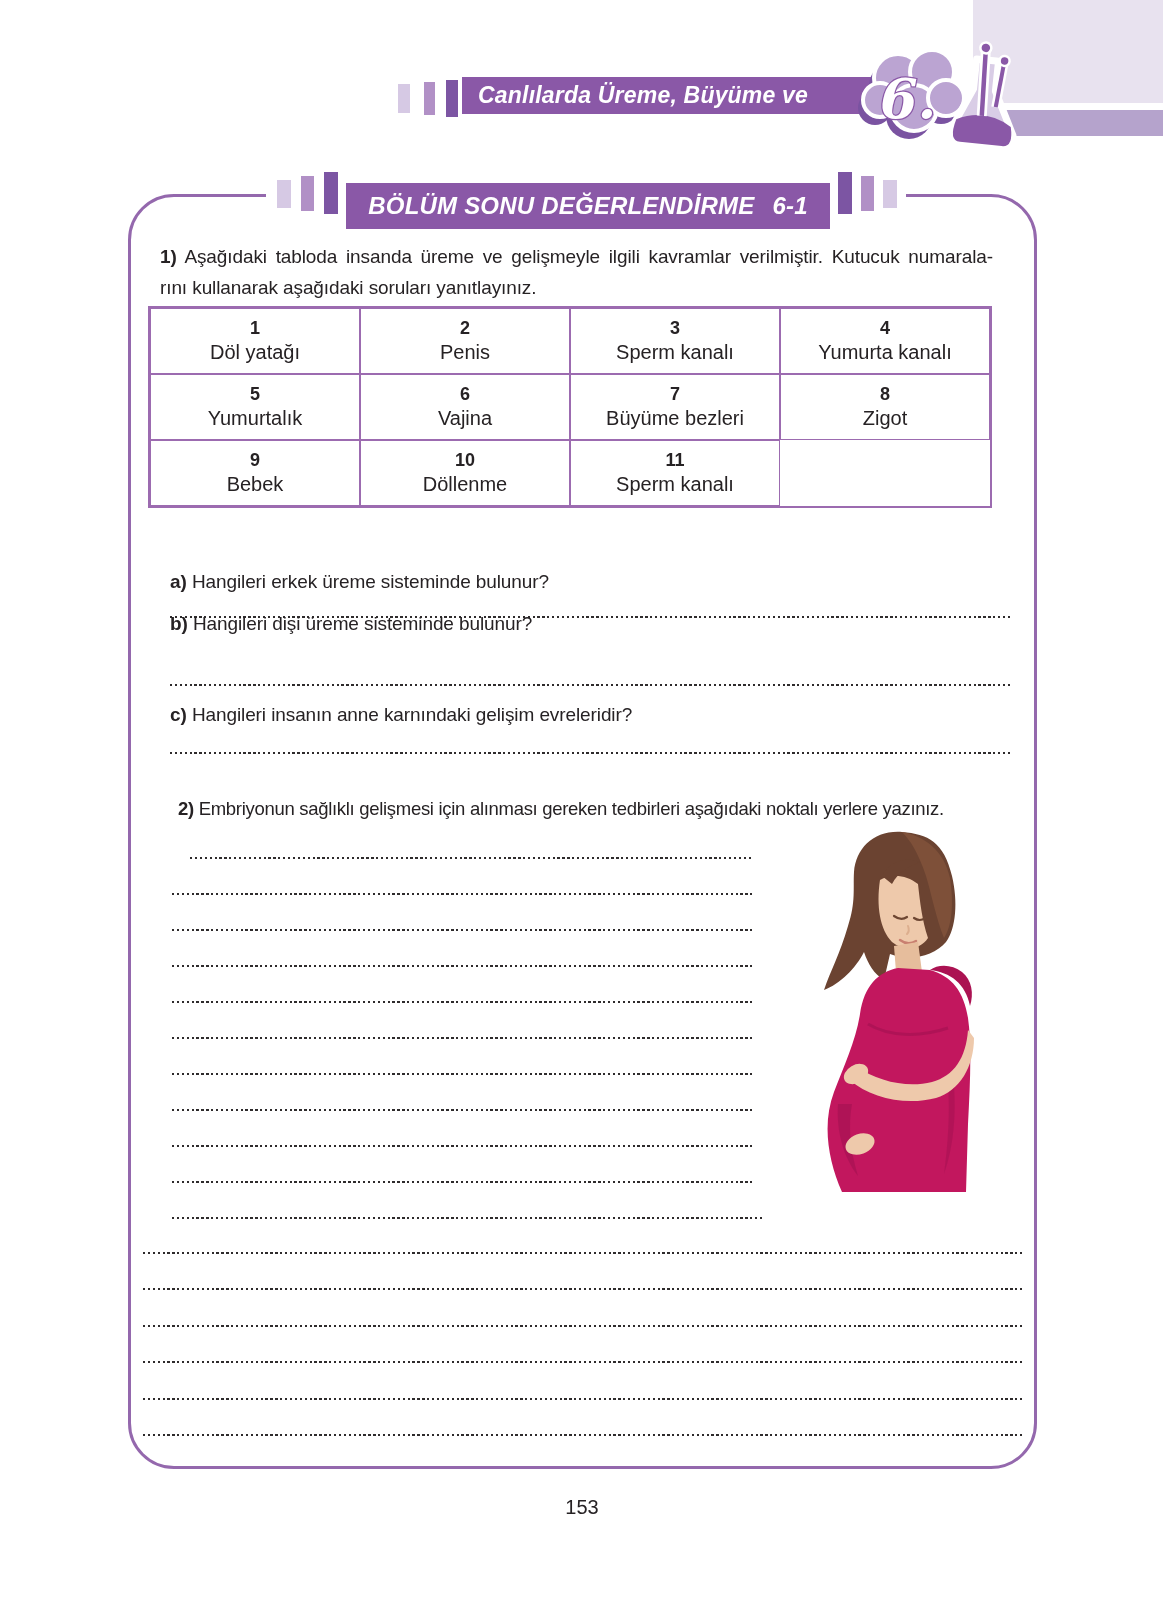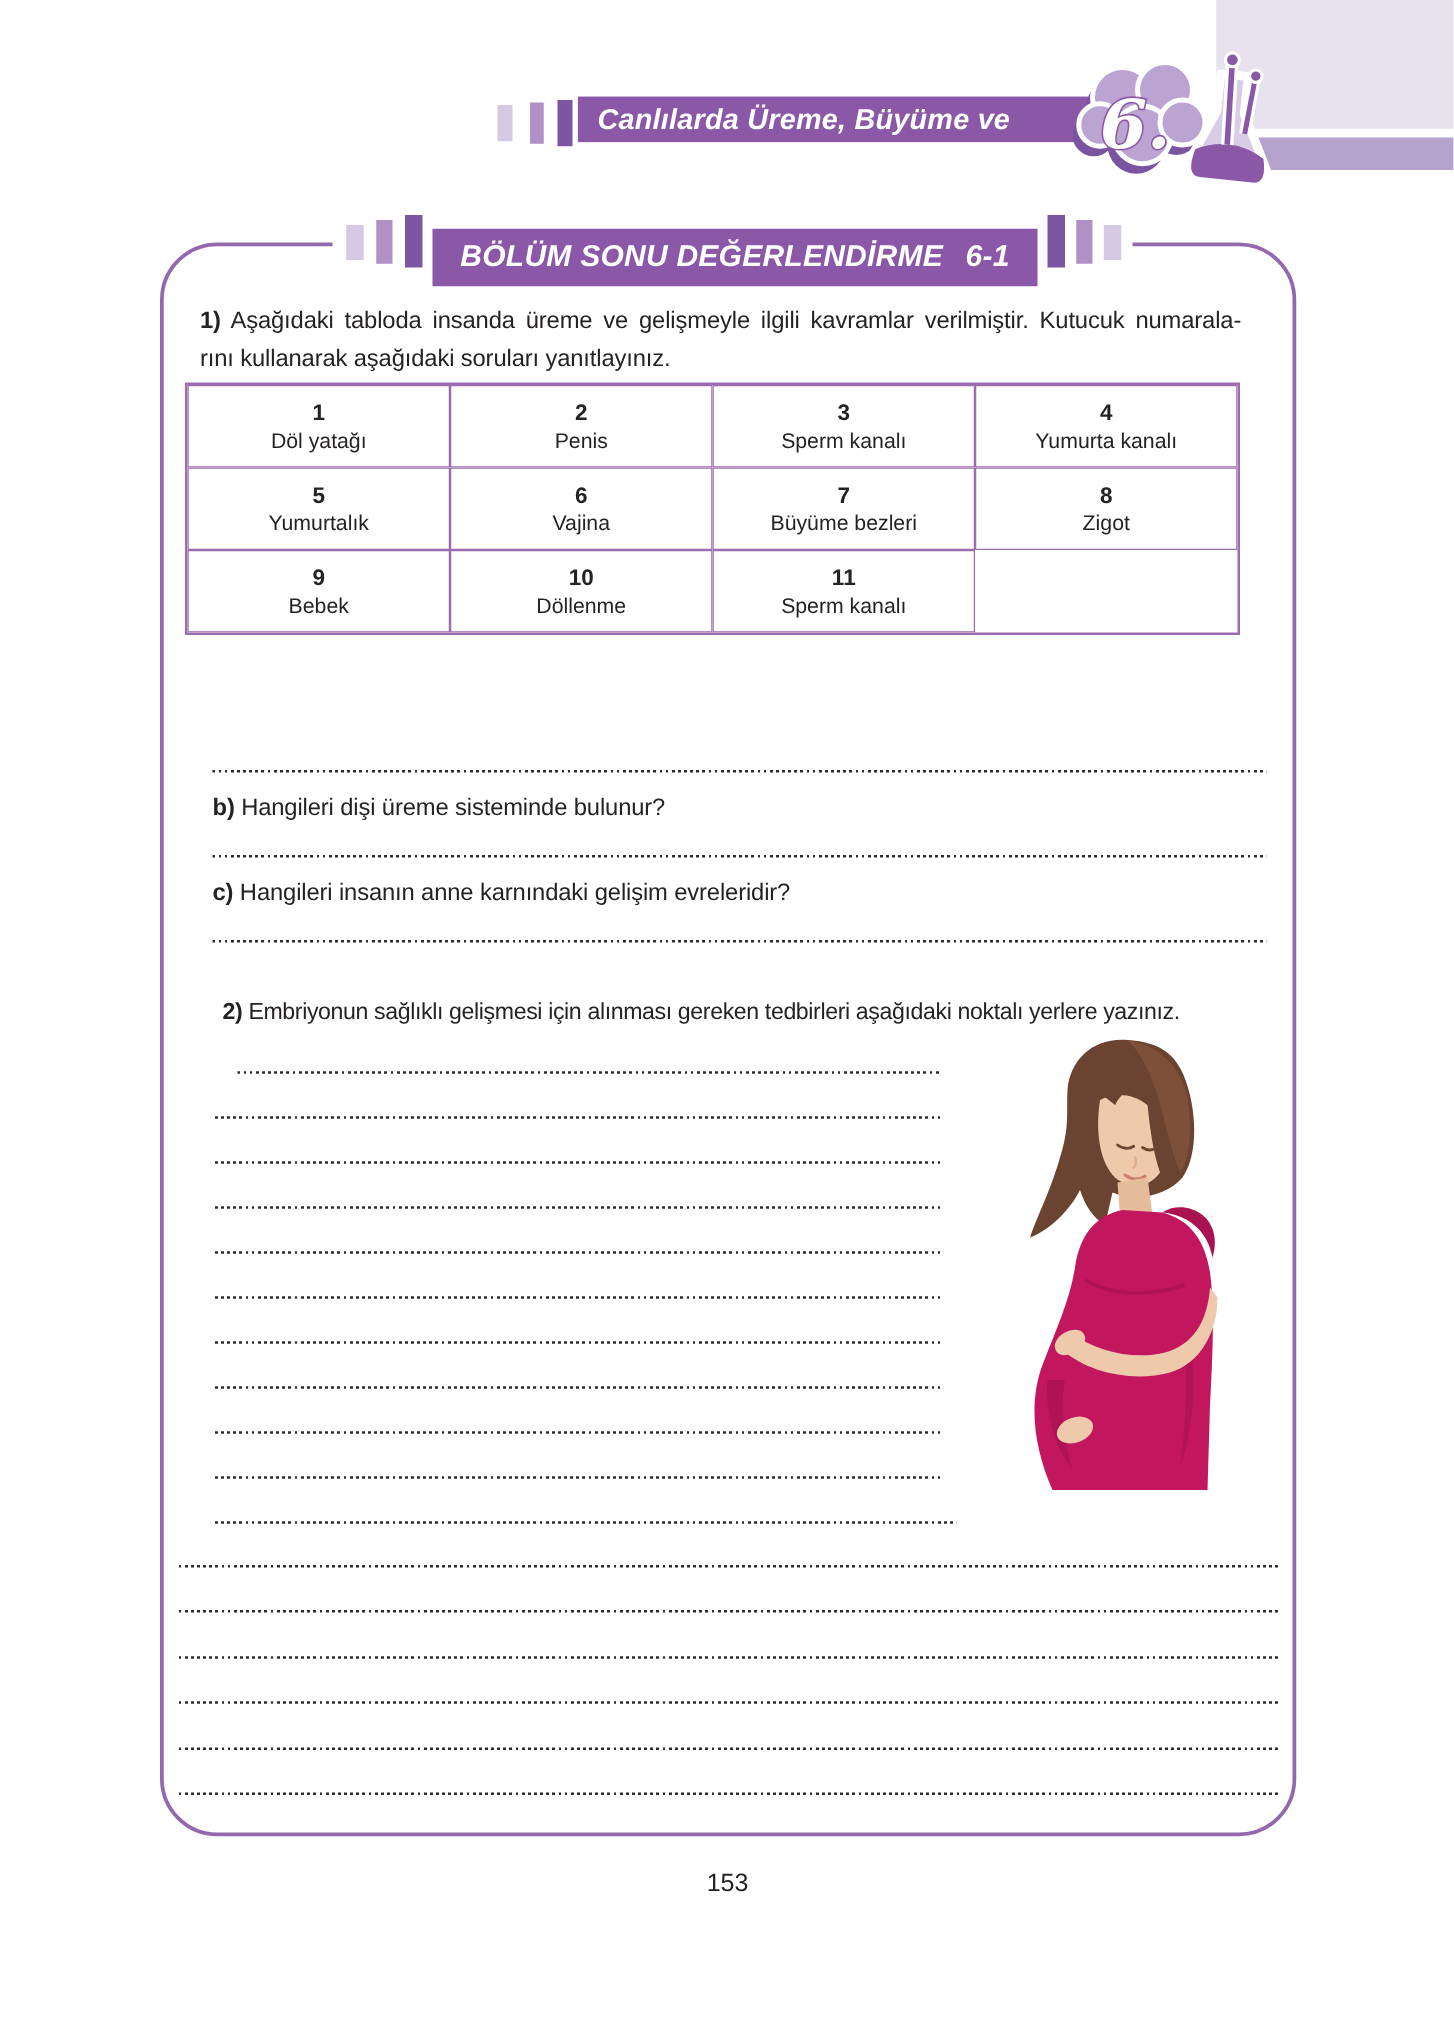--- a/index.html
+++ b/index.html
@@ -38,21 +38,21 @@
   
   .concept-table {
     position:absolute; left:148px; top:306px; width:844px; box-sizing:border-box;
     border:2.5px solid #9c6bb0; display:grid; grid-template-columns:repeat(4,1fr); z-index:4;
   }
   .cell {
     border:1.5px solid #9c6bb0; height:64px; display:flex; flex-direction:column;
     align-items:center; justify-content:center; gap:2px; background:#fff;
   }
   .cell .num { font-weight:bold; font-size:18px; }
-  .cell .lbl { font-size:17px; }
+  .cell .lbl { font-size:20px; }
   
   .subq { position:absolute; left:170px; font-size:19px; letter-spacing:-.1px; }
   .q2line { position:absolute; left:160px; top:798px; font-size:18.5px; letter-spacing:-.3px; white-space:nowrap;margin-left:18px; }
   .dots {
     position:absolute; height:2.4px;
     background-image:repeating-linear-gradient(90deg,#2e2b2c 0 2.2px,transparent 2.2px 4.9px);
   }
   
   .photo { position:absolute; left:798px; top:814px; width:194px; height:378px; z-index:4; }
   
@@ -171,23 +171,24 @@
     <div class="cell">
         <div class="num">10</div>
         <div class="lbl">Döllenme</div>
       </div>
     <div class="cell">
         <div class="num">11</div>
         <div class="lbl">Sperm kanalı</div>
       </div>
   </div>
 
+  <div class="subq" style="top:571px;"><span class="qnum">a)</span> <span>Hangileri erkek üreme sisteminde bulunur?</span></div>
   <div class="dots" style="left:170px;top:616px;width:843px;"></div>
 
-  <div class="subq" style="top:636px;"><span class="qnum">b)</span> <span>Hangileri dişi üreme sisteminde bulunur?</span></div>
+  <div class="subq" style="top:613px;"><span class="qnum">b)</span> <span>Hangileri dişi üreme sisteminde bulunur?</span></div>
   <div class="dots" style="left:170px;top:684px;width:843px;"></div>
 
   <div class="subq" style="top:704px;"><span class="qnum">c)</span> <span>Hangileri insanın anne karnındaki gelişim evreleridir?</span></div>
   <div class="dots" style="left:170px;top:752px;width:843px;"></div>
 
   <div class="q2line"><span class="qnum">2)</span> <span>Embriyonun sağlıklı gelişmesi için alınması gereken tedbirleri aşağıdaki noktalı yerlere yazınız.</span></div>
 
   <div class="dots" style="left:190px;top:857px;width:562px;"></div>
   <div class="dots" style="left:172px;top:893px;width:580px;"></div>
   <div class="dots" style="left:172px;top:929px;width:580px;"></div>

